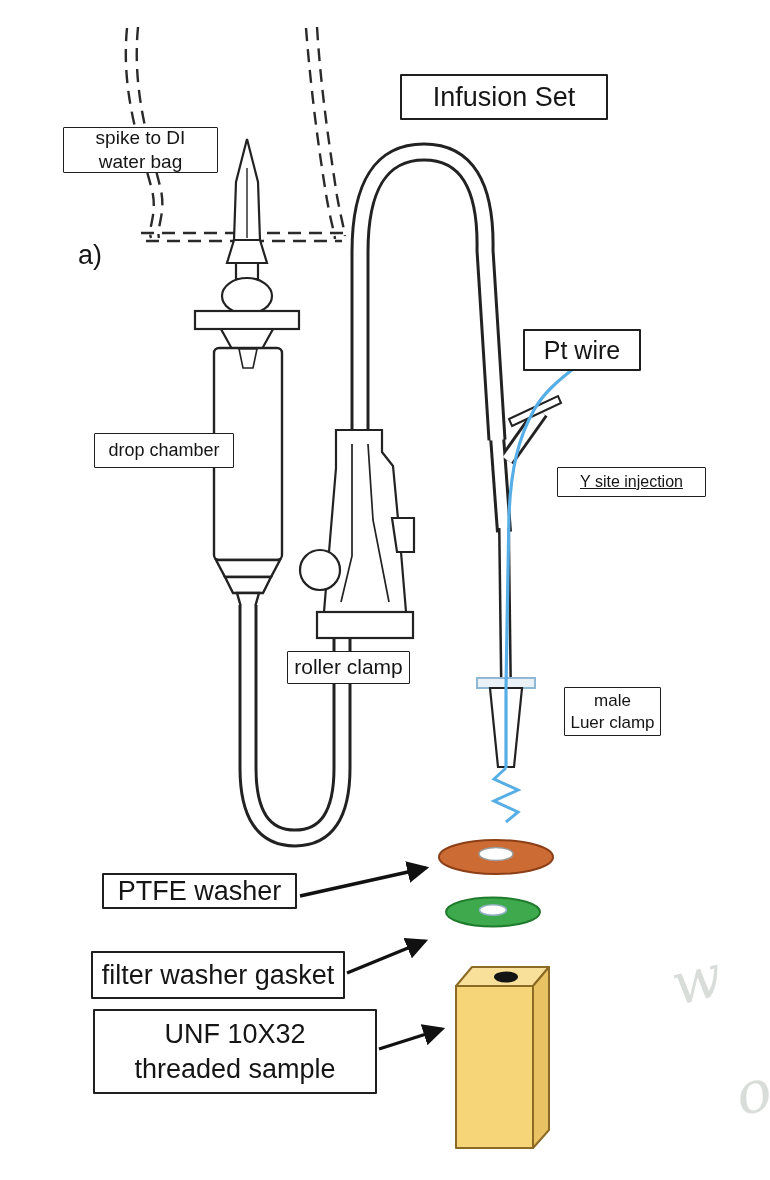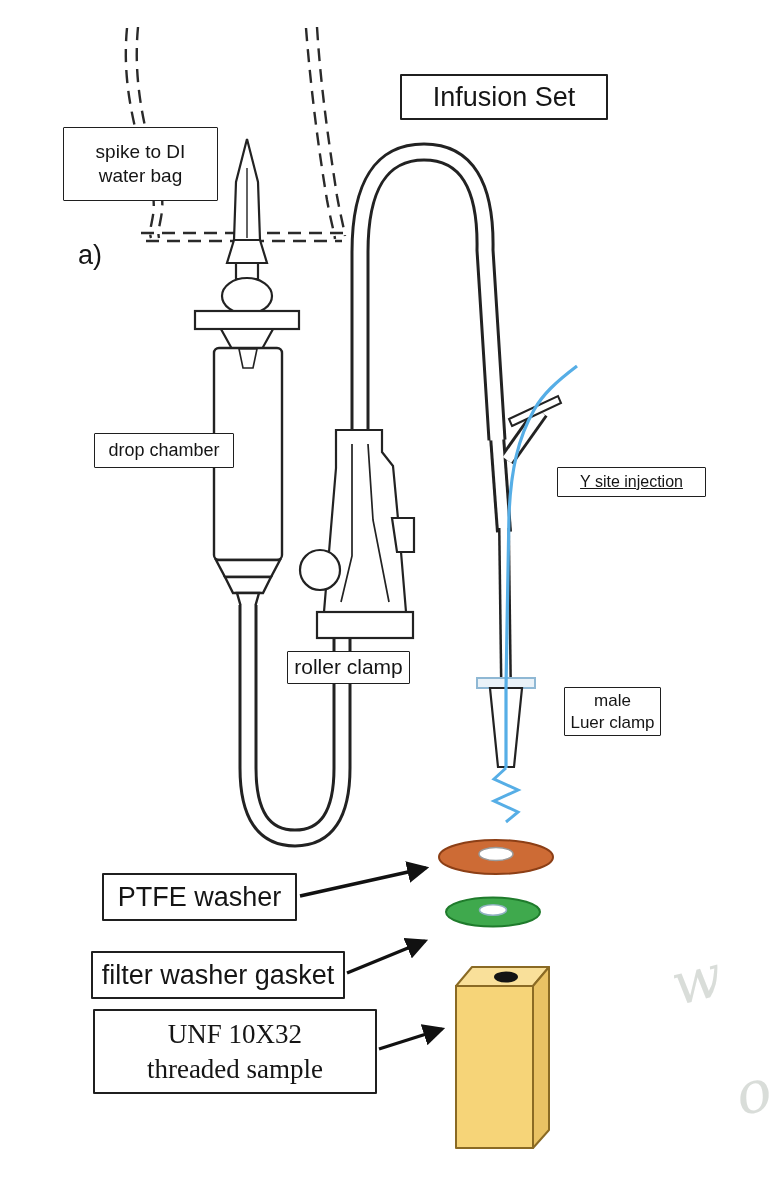--- a/index.html
+++ b/index.html
@@ -129,56 +129,59 @@
       <line x1="300" y1="896" x2="426" y2="868" marker-end="url(#arrow)"></line>
       <line x1="347" y1="973" x2="425" y2="941" marker-end="url(#arrow)"></line>
       <line x1="379" y1="1049" x2="442" y2="1029" marker-end="url(#arrow)"></line>
     </g>
   </svg>
 
   <div class="lbl lbl--big" style="left:400px; top:74px; width:208px; height:46px; font-size:27px;">
     <span>Infusion Set</span>
   </div>
 
-  <div class="lbl" style="left:63px; top:127px; width:155px; height:74px; font-size:19px;">
+  <div class="lbl" style="left:63px; top:127px; width:155px; height:46px; font-size:19px;">
     <span>spike to DI</span>
     <span>water bag</span>
   </div>
 
   <div class="lbl lbl--plain" style="left:78px; top:238px; font-size:27px;">
     <span>a)</span>
   </div>
 
   <div class="lbl" style="left:94px; top:433px; width:140px; height:35px; font-size:18px;">
     <span>drop chamber</span>
   </div>
 
   <div class="lbl" style="left:287px; top:651px; width:123px; height:33px; font-size:21px;">
     <span>roller clamp</span>
   </div>
 
+  <div class="lbl lbl--big" style="left:523px; top:329px; width:118px; height:42px; font-size:25px;">
+    <span>Pt wire</span>
+  </div>
 
   <div class="lbl" style="left:557px; top:467px; width:149px; height:30px; font-size:16px;text-decoration:underline;">
     <span>Y site injection</span>
   </div>
 
   <div class="lbl" style="left:564px; top:687px; width:97px; height:49px; font-size:17px;">
     <span>male</span>
     <span>Luer clamp</span>
   </div>
 
-  <div class="lbl lbl--big" style="left:102px; top:873px; width:195px; height:48px; font-size:27px;">
+  <div class="lbl lbl--big" style="left:102px; top:873px; width:195px; height:36px; font-size:27px;">
     <span>PTFE washer</span>
   </div>
 
   <div class="lbl lbl--big" style="left:91px; top:951px; width:254px; height:48px; font-size:27px;">
     <span>filter washer gasket</span>
   </div>
 
-  <div class="lbl lbl--big" style="left:93px; top:1009px; width:284px; height:85px; font-size:27px;font-family:Liberation Serif, serif;">
+  <div class="lbl lbl--big" style="left:93px; top:1009px; width:284px; height:85px; font-size:27px;">
     <span>UNF 10X32</span>
     <span>threaded sample</span>
   </div>
 
   <div class="watermark" style="left:672px; top:946px;">
     <span>w</span>
   </div>
   <div class="watermark" style="left:736px; top:1058px;">
     <span>o</span>
   </div>

